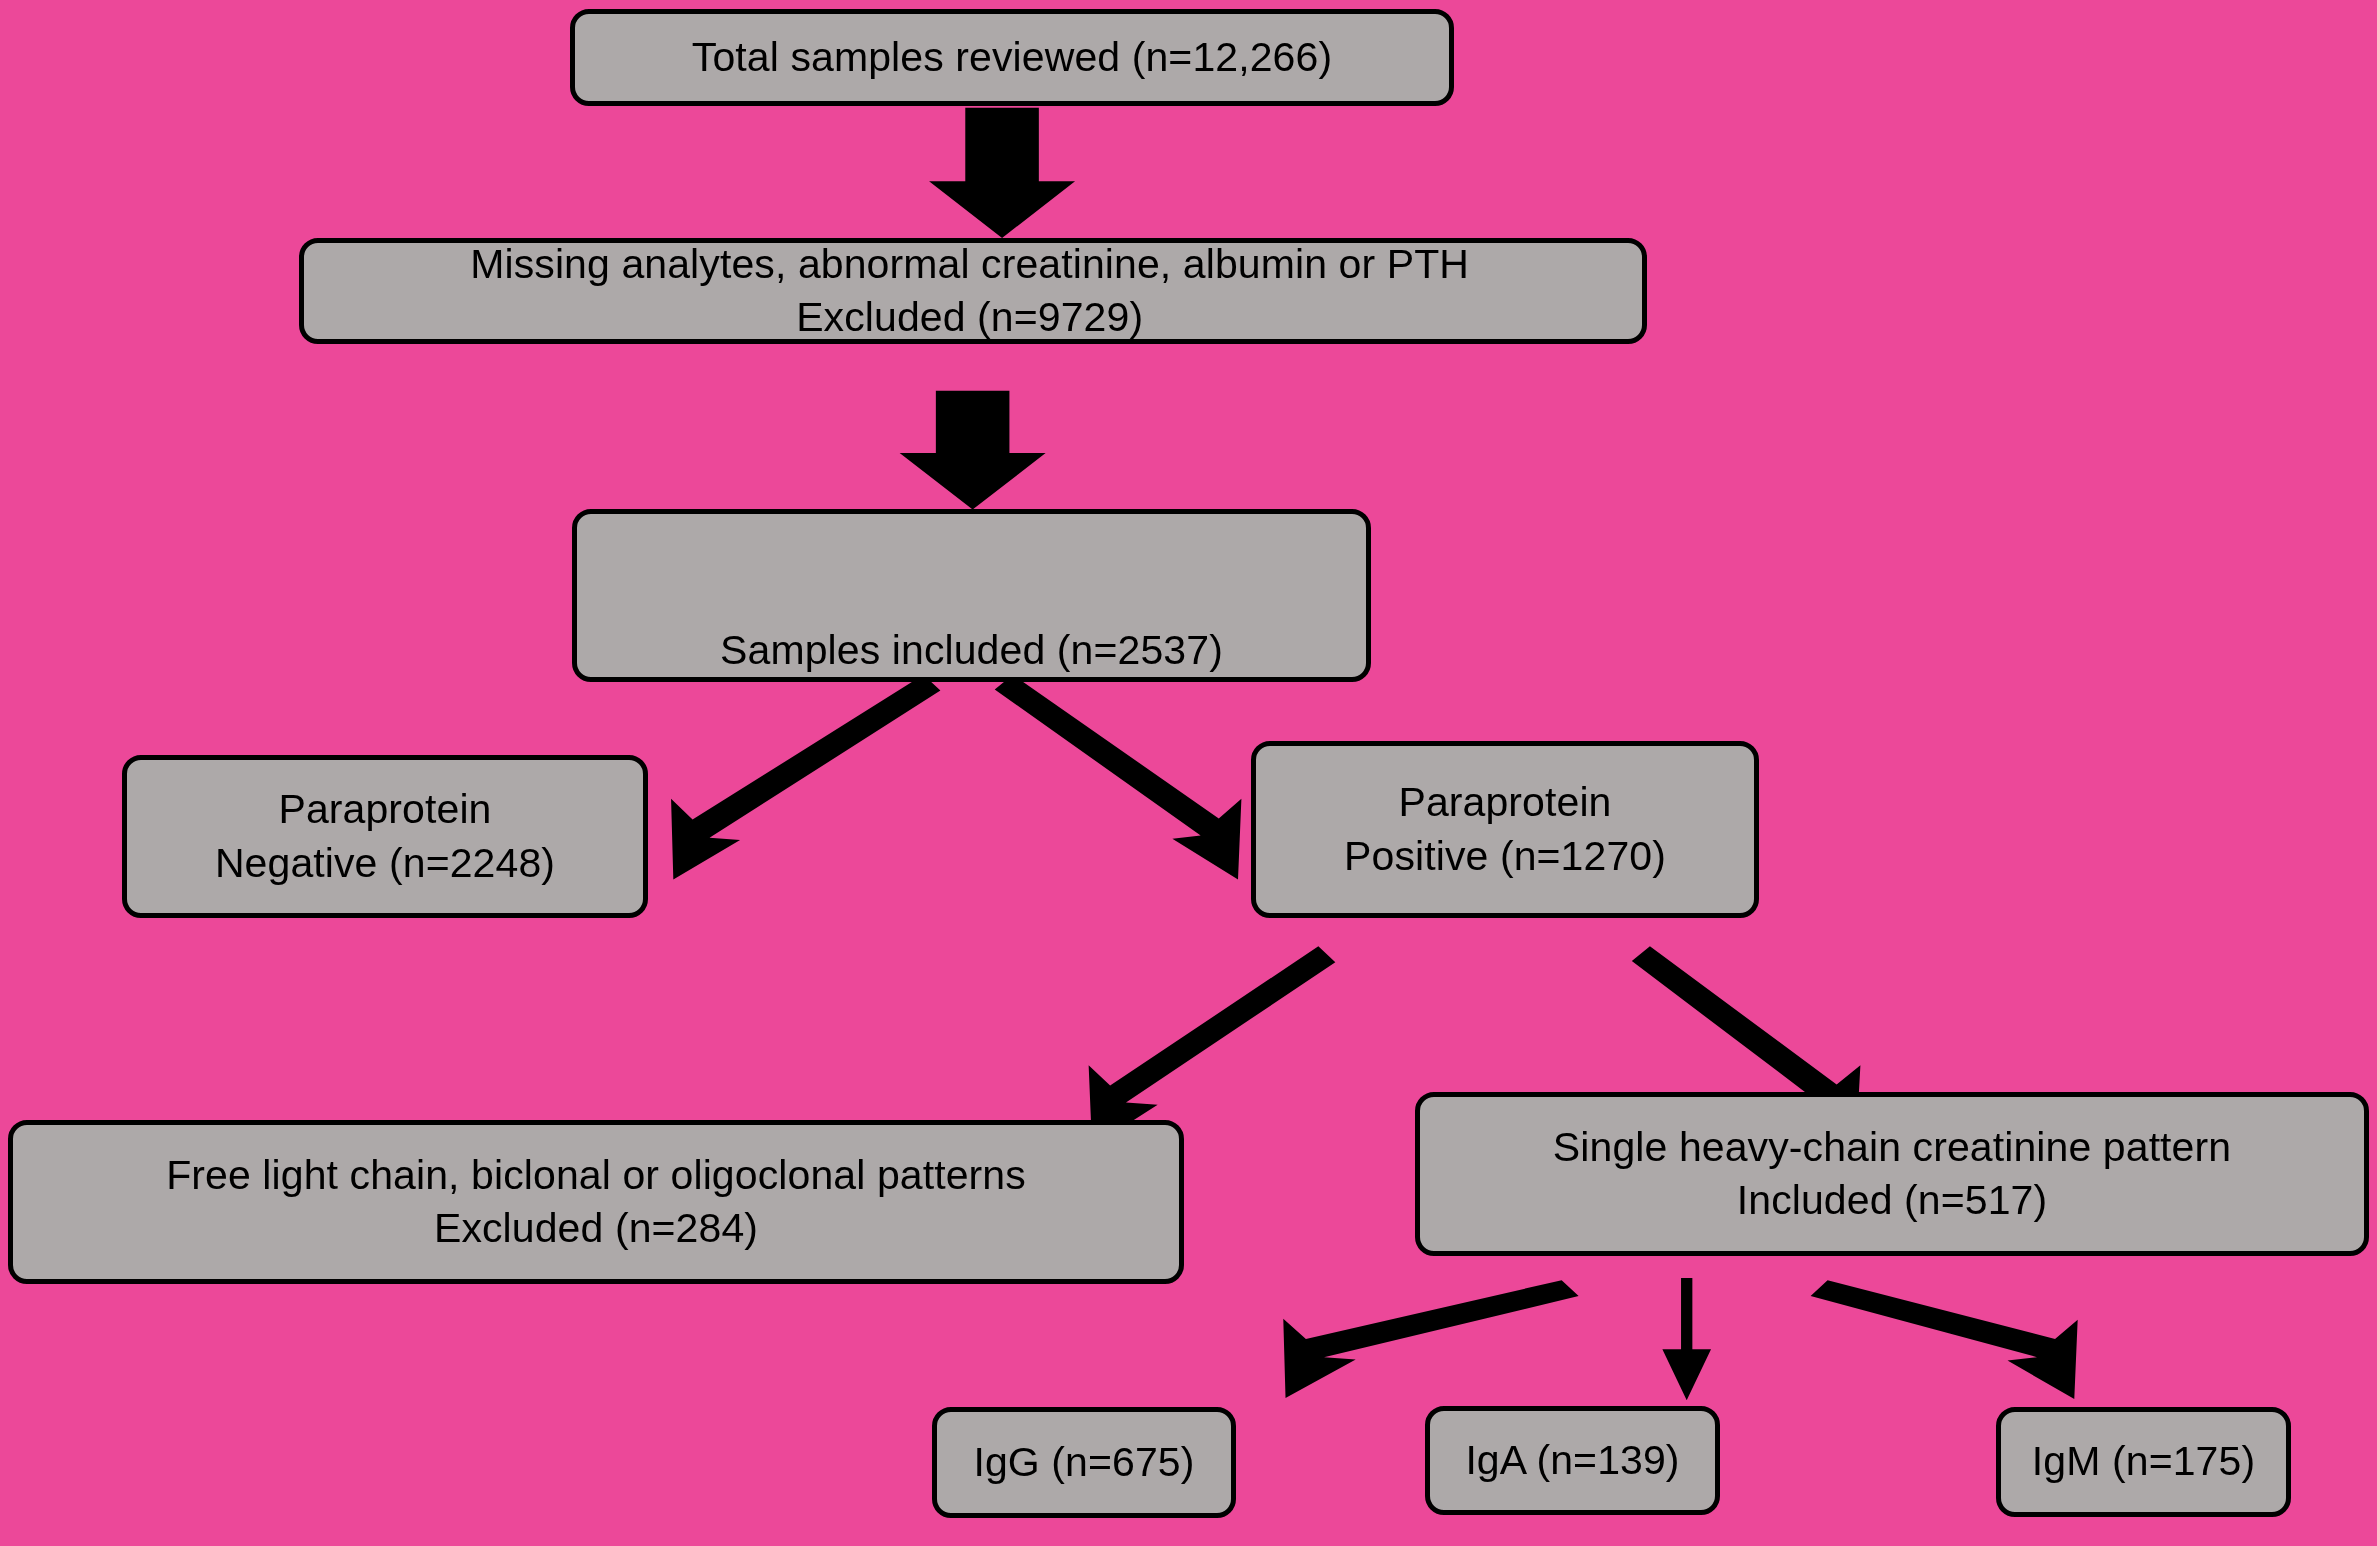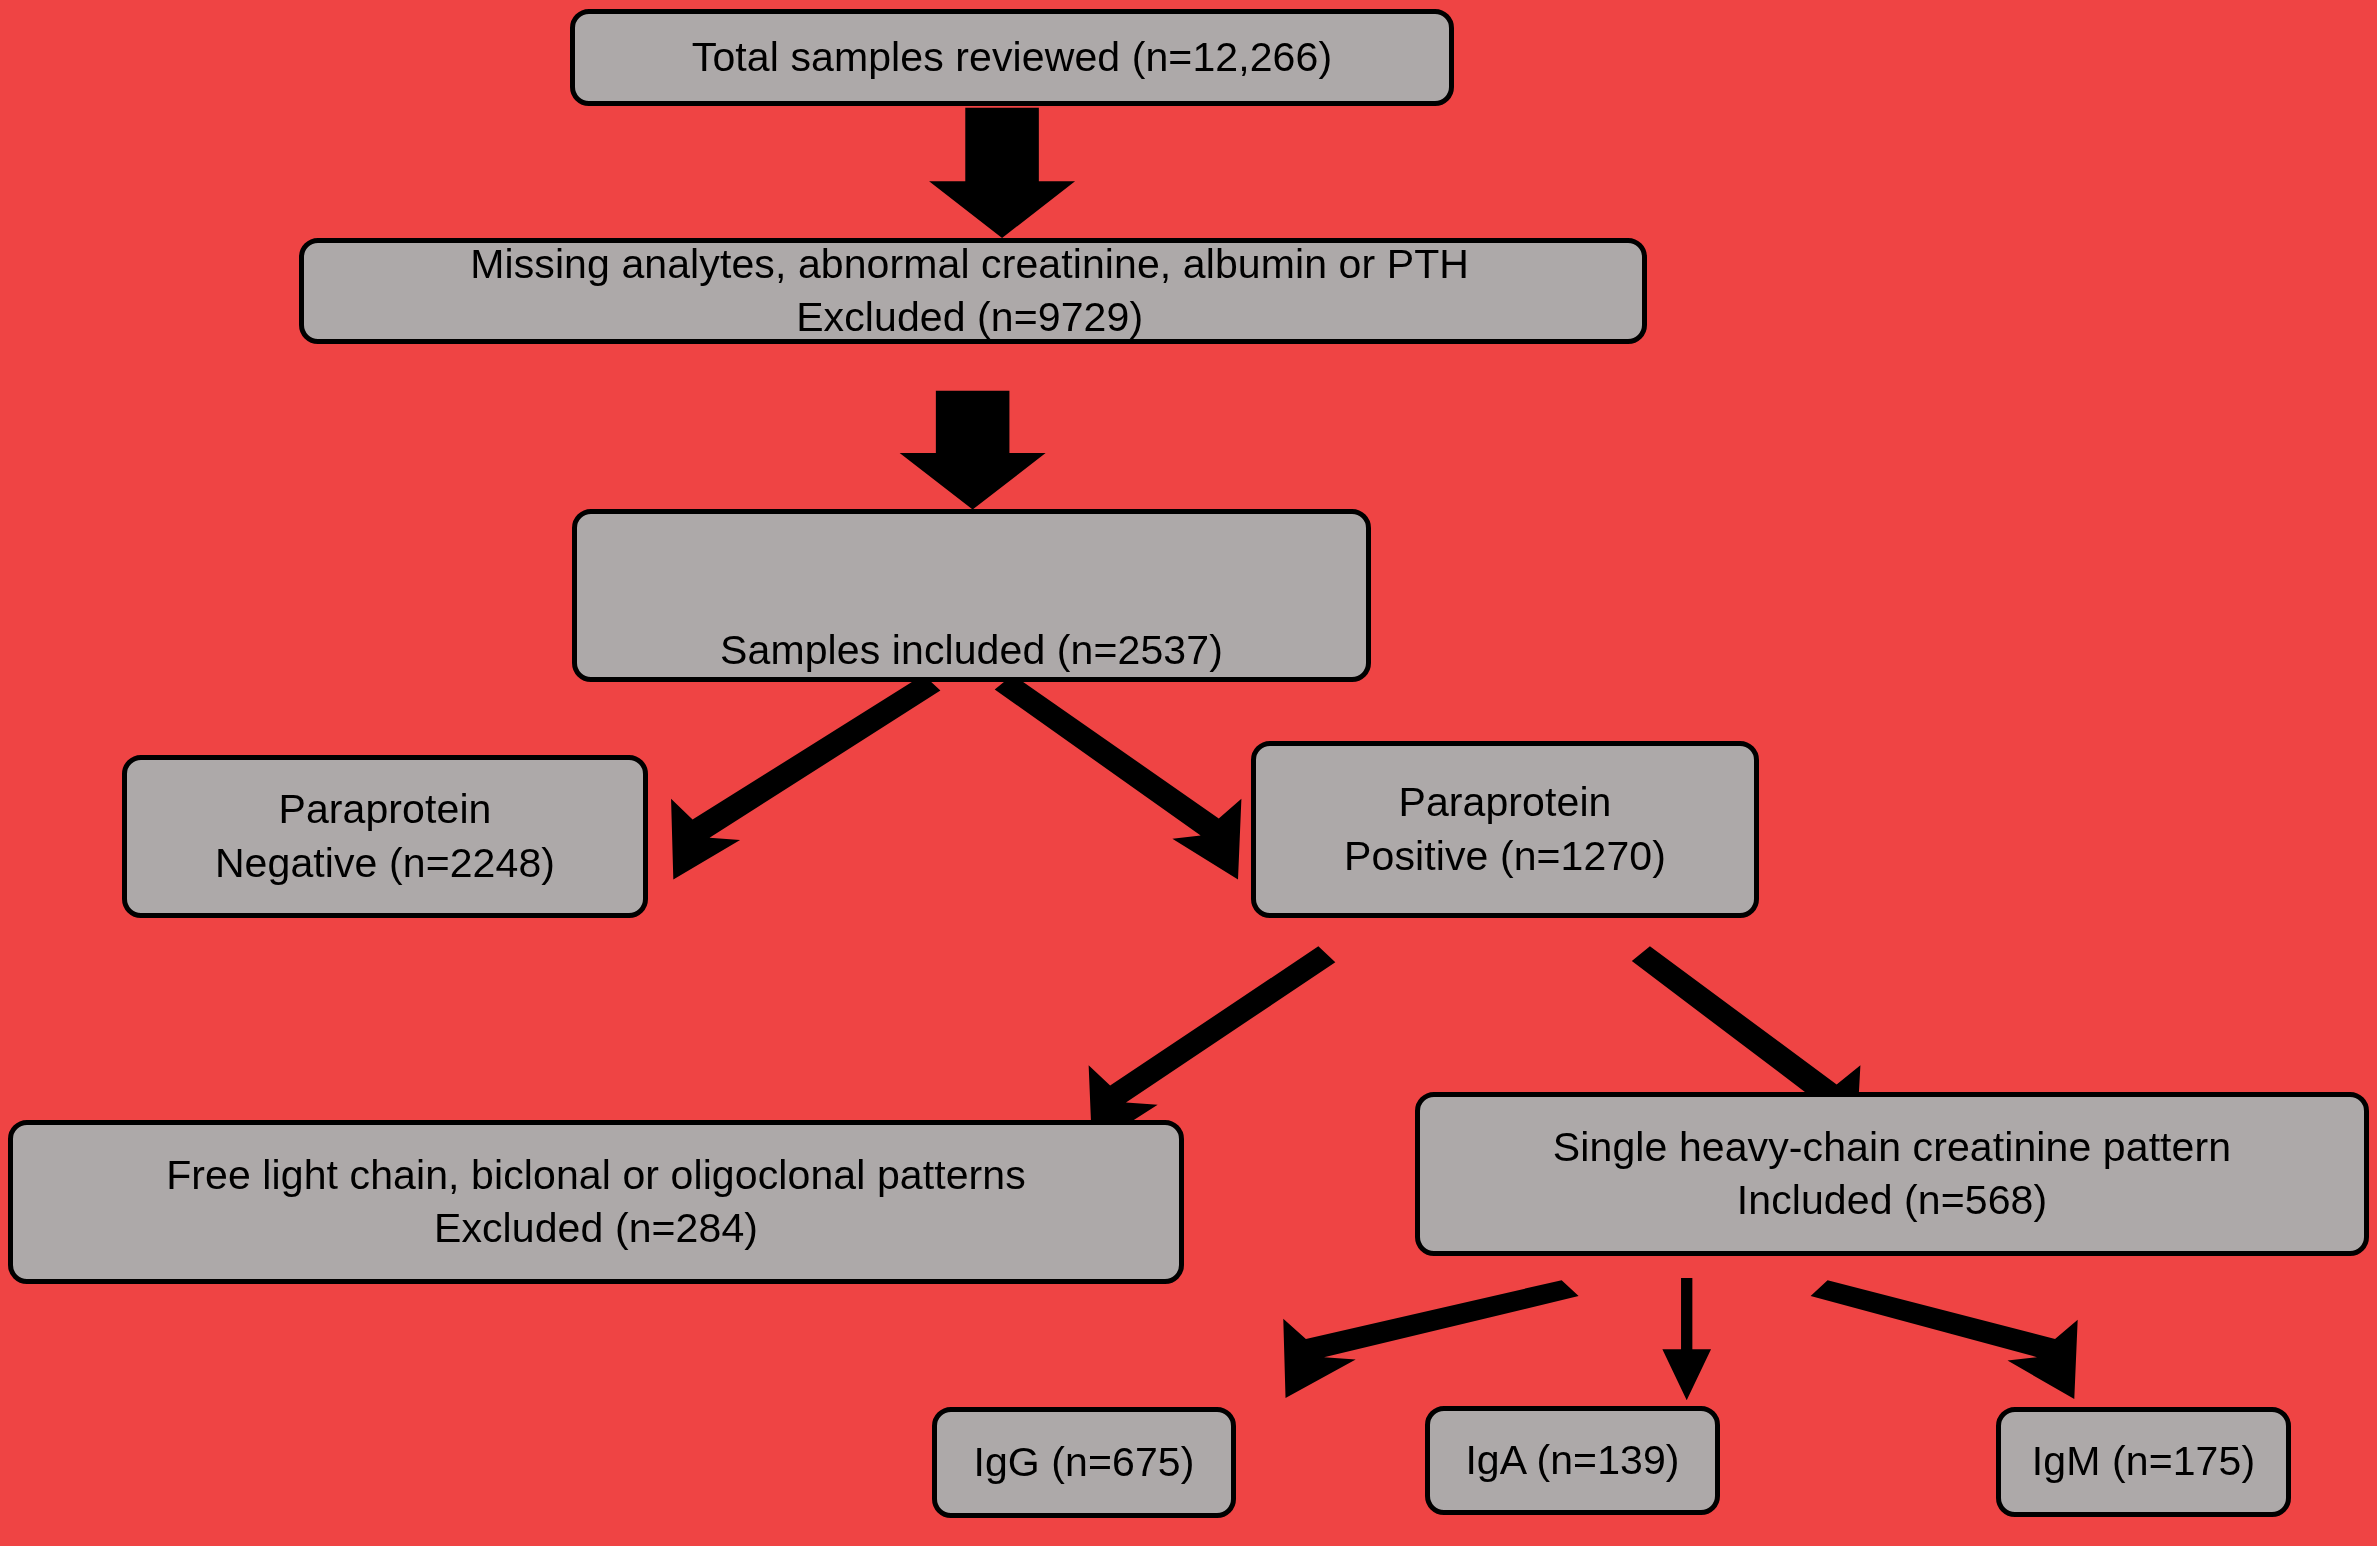--- a/index.html
+++ b/index.html
@@ -37,21 +37,21 @@
     position: absolute;
     left: 0; top: 0;
     width: 2377px;
     height: 1547px;
     z-index: 1;
   }
 </style>
 </head>
 <body>
 
-<div id="canvas" style="background: #ef4444;">
+<div id="canvas" style="background: #ec4899;">
 
   <svg id="arrows" viewBox="0 0 4201 2733" xmlns="http://www.w3.org/2000/svg">
 
     <polygon points="1706,190 1836,190 1836,320 1900,320 1771,420 1642,320 1706,320" fill="#000000"></polygon>
 
     <polygon points="1654,690 1784,690 1784,800 1848,800 1719,900 1590,800 1654,800" fill="#000000"></polygon>
 
     <polygon points="1632,1192 1662,1220 1254,1480 1308,1484 1190,1554 1186,1411 1224,1448" fill="#000000"></polygon>
 
     <polygon points="1790,1192 1758,1218 2122,1476 2072,1482 2188,1554 2194,1411 2154,1446" fill="#000000"></polygon>
@@ -103,21 +103,21 @@
   <div class="node" id="node-5" style="left: 8px; top: 1120px; width: 1176px; height: 164px; background: rgb(173, 169, 169); border-color: rgb(0, 0, 0); color: rgb(0, 0, 0);">
     <span>
       <span class="line">Free light chain, biclonal or oligoclonal patterns</span>
       <span class="line">Excluded (n=284)</span>
     </span>
   </div>
 
   <div class="node" id="node-6" style="left: 1415px; top: 1092px; width: 954px; height: 164px; background: rgb(173, 169, 169); border-color: rgb(0, 0, 0); color: rgb(0, 0, 0);">
     <span>
       <span class="line">Single heavy-chain creatinine pattern</span>
-      <span class="line">Included (n=568)</span>
+      <span class="line">Included (n=517)</span>
     </span>
   </div>
 
   <div class="node" id="node-7" style="left: 932px; top: 1407px; width: 304px; height: 111px; background: rgb(173, 169, 169); border-color: rgb(0, 0, 0); color: rgb(0, 0, 0);">
     <span>
       <span class="line">IgG (n=675)</span>
     </span>
   </div>
 
   <div class="node" id="node-8" style="left: 1425px; top: 1406px; width: 295px; height: 109px; background: rgb(173, 169, 169); border-color: rgb(0, 0, 0); color: rgb(0, 0, 0);">

